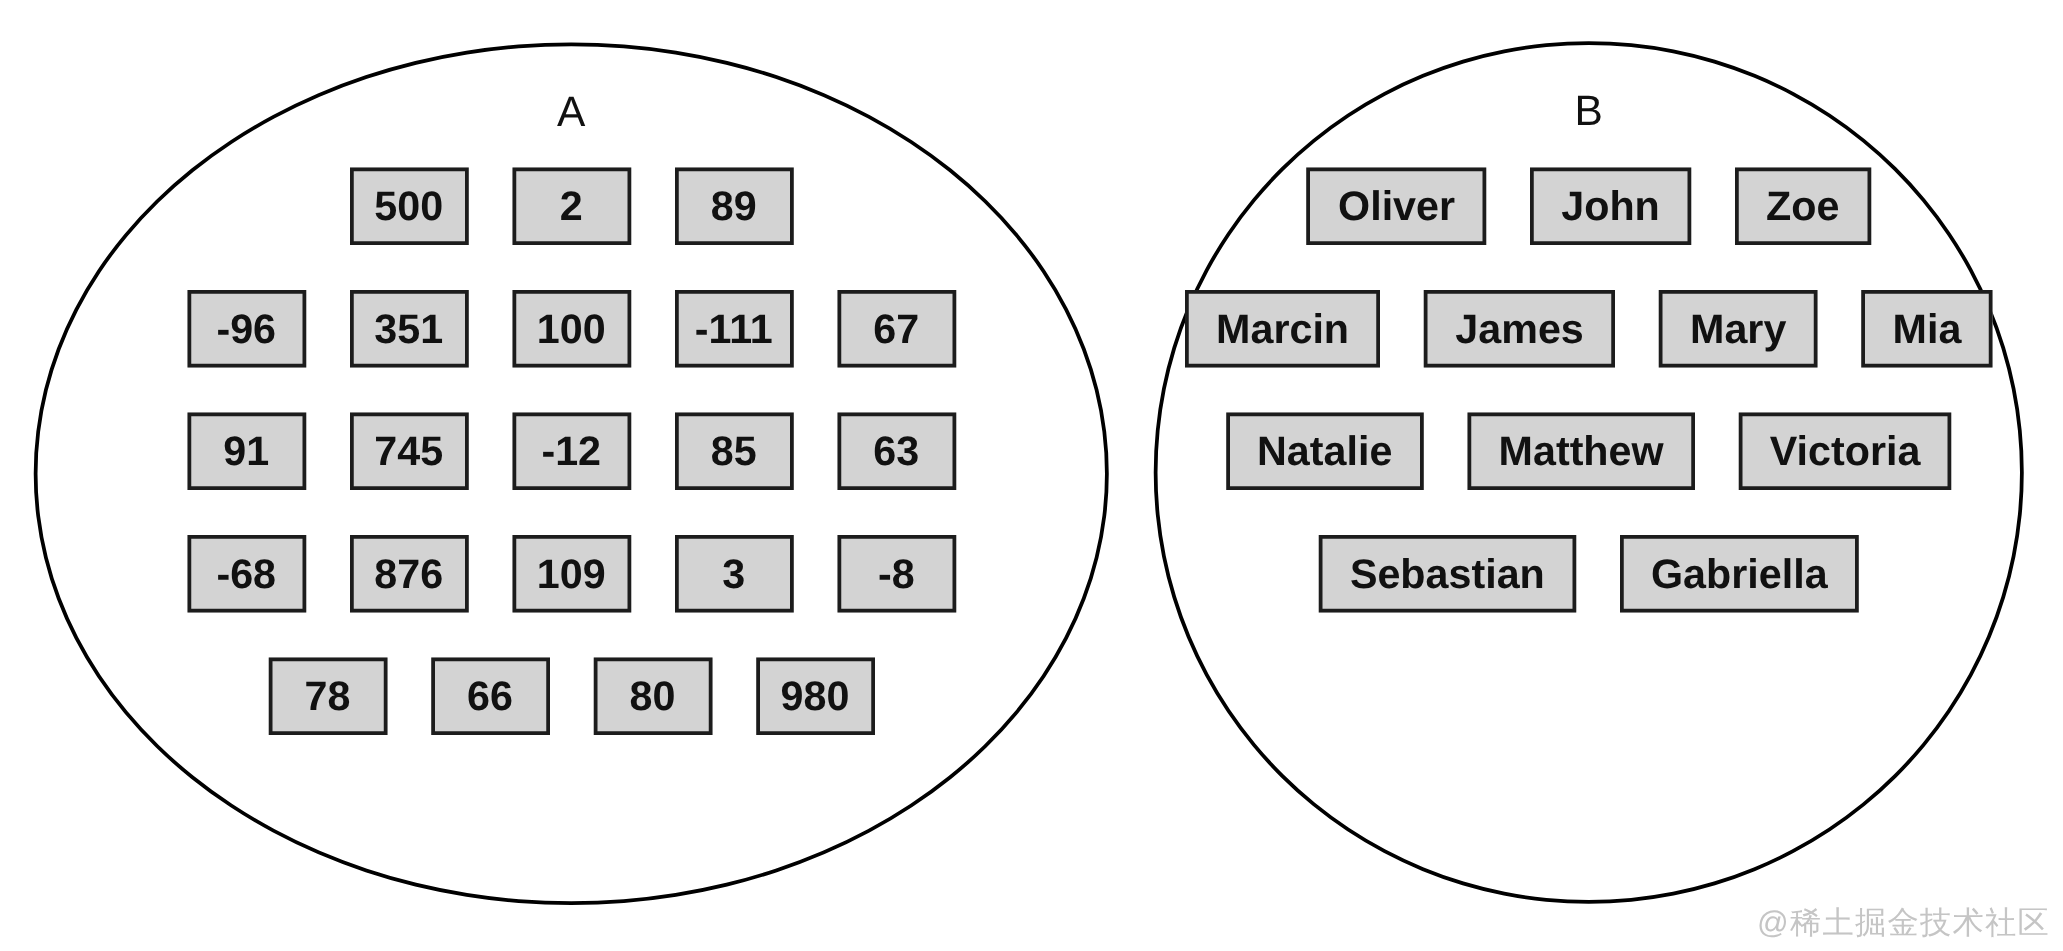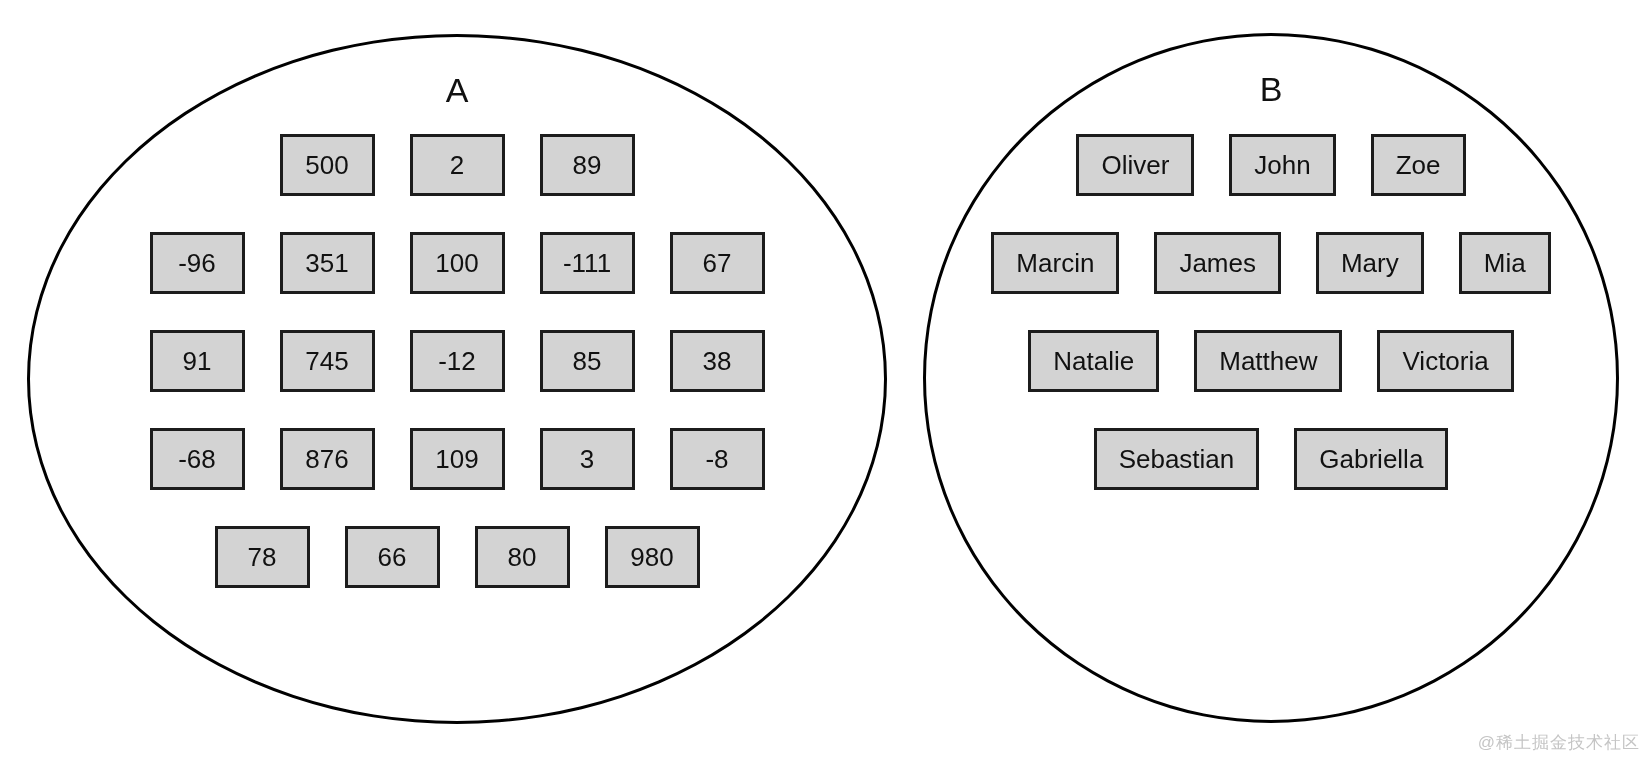--- a/index.html
+++ b/index.html
@@ -49,33 +49,34 @@
   }
   .box {
     box-sizing: border-box;
     height: 62px;
     padding: 0 22px;
     background: var(--box-fill, #d3d3d3);
     border: 3px solid var(--box-border, #1c1c1c);
     display: flex;
     align-items: center;
     justify-content: center;
-    font-size: 26px;
+    font-size: 33px;
     color: #111111;
     white-space: nowrap;
+    font-weight: bold;
   }
   .ellipse-a .box {
     min-width: 95px;
     padding: 0 12px;
   }
   .watermark {
     position: absolute;
     right: 10px;
     bottom: 7px;
-    font-size: 17px;
+    font-size: 25px;
     color: var(--watermark-color, #c5c5c5);
     letter-spacing: 1px;
   }
 </style>
 </head>
 <body>
 
 <div class="canvas">
 
   <div class="ellipse ellipse-a">
@@ -91,21 +92,21 @@
           <div class="box">351</div>
           <div class="box">100</div>
           <div class="box">-111</div>
           <div class="box">67</div>
         </div>
         <div class="row">
           <div class="box">91</div>
           <div class="box">745</div>
           <div class="box">-12</div>
           <div class="box">85</div>
-          <div class="box">38</div>
+          <div class="box">63</div>
         </div>
         <div class="row">
           <div class="box">-68</div>
           <div class="box">876</div>
           <div class="box">109</div>
           <div class="box">3</div>
           <div class="box">-8</div>
         </div>
         <div class="row">
           <div class="box">78</div>

